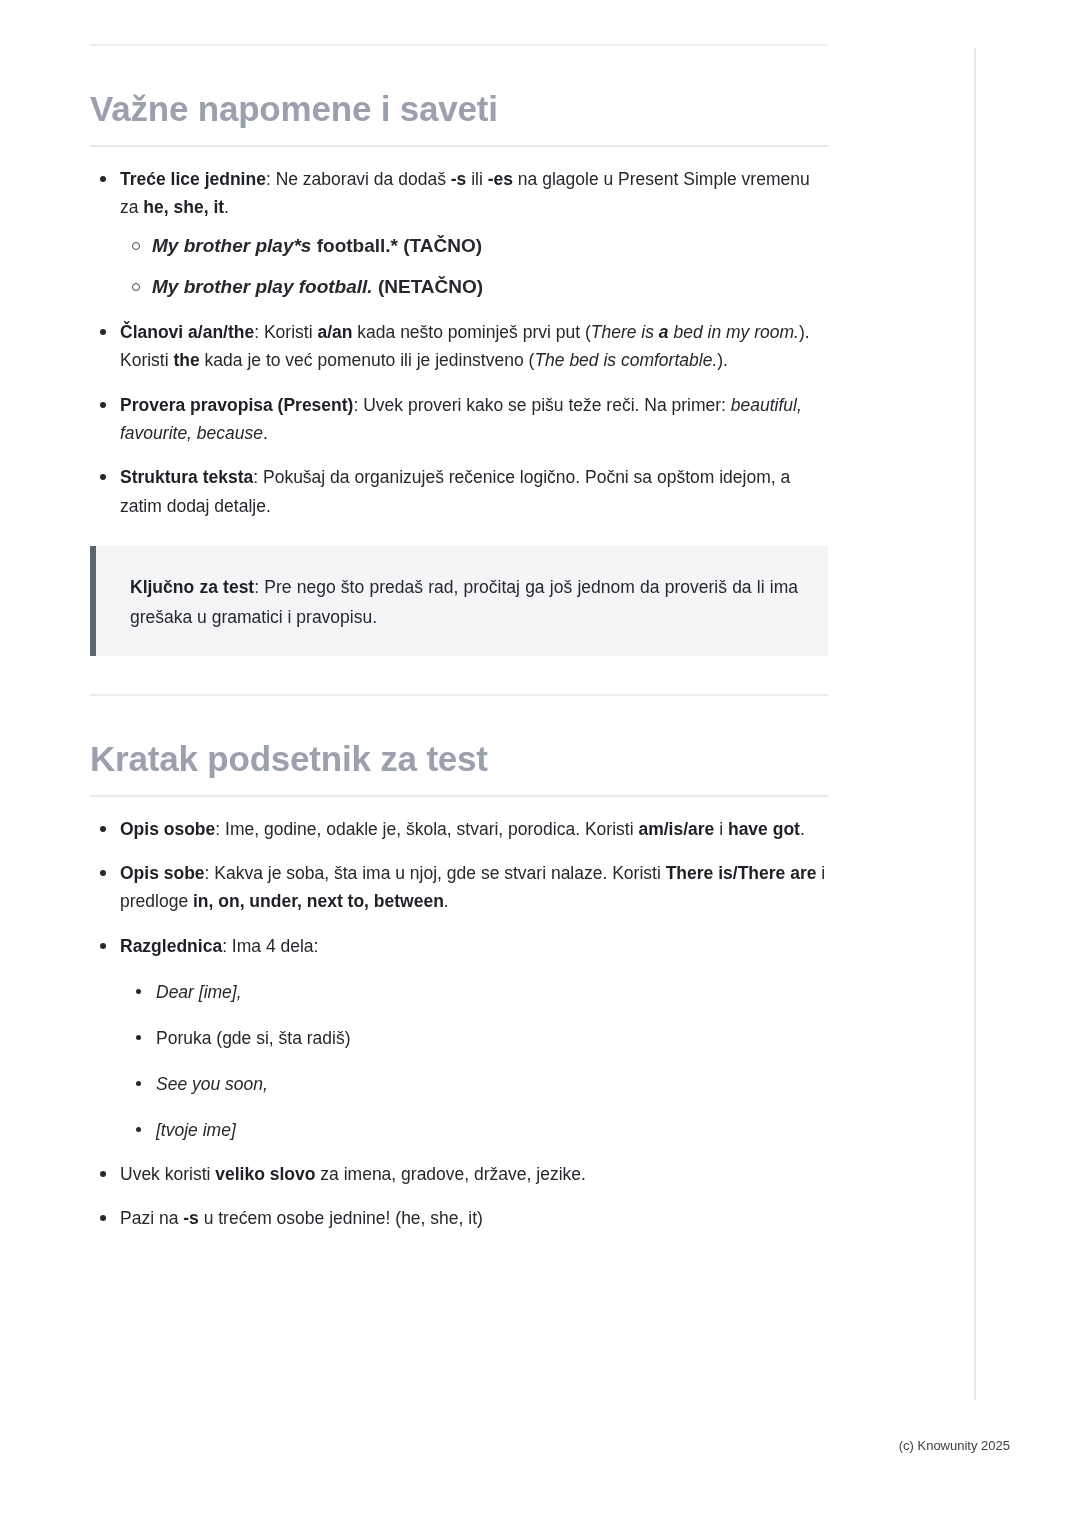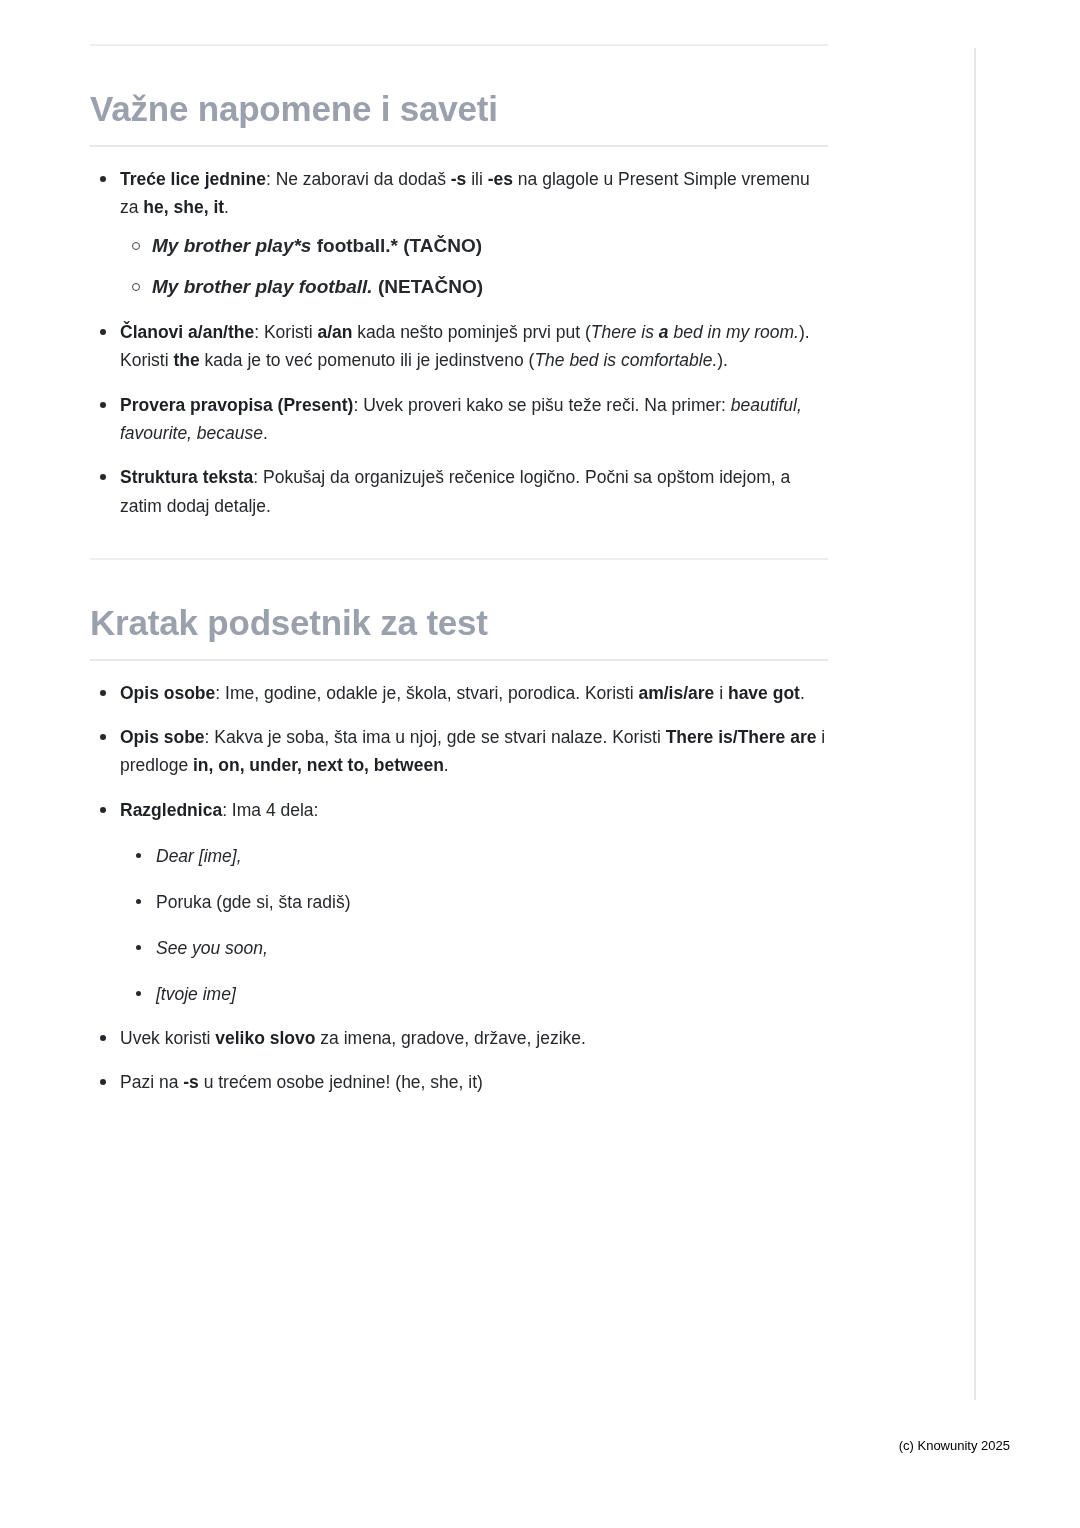--- a/index.html
+++ b/index.html
@@ -166,21 +166,21 @@
   .section-2-wrap { margin-top: 40px; }
   .divider-wrap { margin-top: 38px; }
 
   .footer {
     position: absolute;
     left: 0;
     top: 1438px;
     width: 1010px;
     text-align: right;
     font-size: 13px;
-    color: #000000;
+    color: #404040;
   }
 </style>
 </head>
 <body>
 
 <div class="page">
 
   <div class="edge-rule"></div>
 
   <div class="content">
@@ -193,20 +193,23 @@
       <ul class="lvl1" id="list-0">
           <li class="item"><span><b>Treće lice jednine</b><span>: Ne zaboravi da dodaš </span><b>-s</b><span> ili </span><b>-es</b><span> na glagole u Present Simple vremenu za </span><b>he, she, it</b><span>.</span></span><ul class="lvl2-hollow">
               <li><i>My brother play*s</i><span> football.* (TAČNO)</span></li>
               <li><i>My brother play football.</i><span> (NETAČNO)</span></li>
             </ul></li>
           <li class="item"><span><b>Članovi a/an/the</b><span>: Koristi </span><b>a/an</b><span> kada nešto pominješ prvi put (</span><i>There is </i><b style="font-style: italic;">a</b><i> bed in my room.</i><span>). Koristi </span><b>the</b><span> kada je to već pomenuto ili je jedinstveno (</span><i>The bed is comfortable.</i><span>).</span></span></li>
           <li class="item"><span><b>Provera pravopisa (Present)</b><span>: Uvek proveri kako se pišu teže reči. Na primer: </span><i>beautiful, favourite, because</i><span>.</span></span></li>
           <li class="item"><span><b>Struktura teksta</b><span>: Pokušaj da organizuješ rečenice logično. Počni sa opštom idejom, a zatim dodaj detalje.</span></span></li>
         </ul>
 
+      <div class="callout">
+        <span id="callout-0"><b>Ključno za test</b><span>: Pre nego što predaš rad, pročitaj ga još jednom da proveriš da li ima grešaka u gramatici i pravopisu.</span></span>
+      </div>
     </section>
 
     <div class="divider-wrap">
       <hr class="section-divider">
     </div>
 
     <section class="section-2-wrap">
       <h1 class="section-title">Kratak podsetnik za test</h1>
       <hr class="title-underline">
       <ul class="lvl1" id="list-1">

